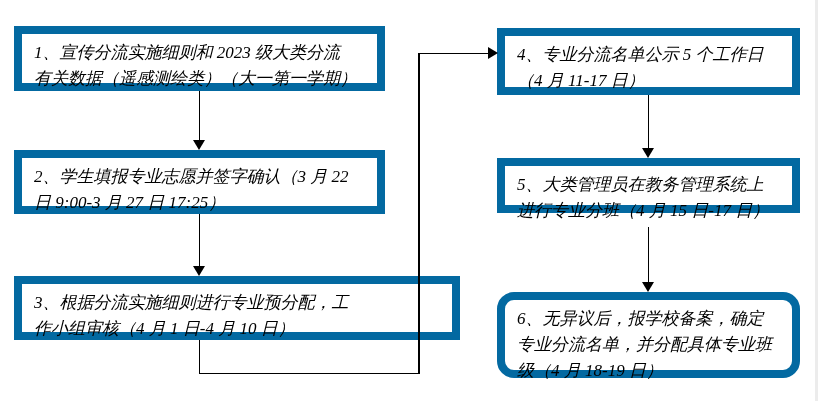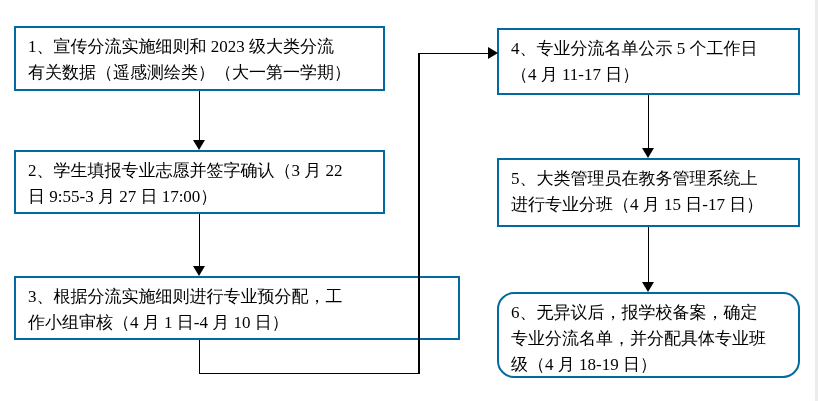--- a/index.html
+++ b/index.html
@@ -11,26 +11,27 @@
   .canvas {
     position: relative;
     width: 818px;
     height: 401px;
     background: #ffffff;
     overflow: hidden;
   }
   .flow-box {
     position: absolute;
     background: #ffffff;
-    border: 2px solid #0369a1;
+    border: 8px solid #0369a1;
     font-size: 17px;
     line-height: 26px;
     color: #000000;
     white-space: pre-line;
     padding: 6px 8px 8px 12px;
+    font-style: italic;
   }
   .seg {
     position: absolute;
     background: #000000;
   }
   .head-down {
     position: absolute;
     width: 0; height: 0;
     border-left: 6.5px solid transparent;
     border-right: 6.5px solid transparent;
@@ -52,29 +53,29 @@
 </style>
 </head>
 <body>
 
 <div class="canvas">
 
   <div class="flow-box" style="left:14px; top:26px; width:371px; height:65px;">1、宣传分流实施细则和 2023 级大类分流
 有关数据（遥感测绘类）（大一第一学期）</div>
 
   <div class="flow-box" style="left:14px; top:150px; width:371px; height:64px;">2、学生填报专业志愿并签字确认（3 月 22
-日 9:55-3 月 27 日 17:00）</div>
+日 9:00-3 月 27 日 17:25）</div>
 
   <div class="flow-box" style="left:14px; top:276px; width:446px; height:64px;">3、根据分流实施细则进行专业预分配，工
 作小组审核（4 月 1 日-4 月 10 日）</div>
 
   <div class="flow-box" style="left:497px; top:28px; width:303px; height:67px;">4、专业分流名单公示 5 个工作日
 （4 月 11-17 日）</div>
 
-  <div class="flow-box" style="left:497px; top:158px; width:303px; height:69px;">5、大类管理员在教务管理系统上
+  <div class="flow-box" style="left:497px; top:158px; width:303px; height:55px;">5、大类管理员在教务管理系统上
 进行专业分班（4 月 15 日-17 日）</div>
 
   <div class="flow-box" style="left:497px; top:292px; width:303px; height:86px;border-radius:17px;">6、无异议后，报学校备案，确定
 专业分流名单，并分配具体专业班
 级（4 月 18-19 日）</div>
 
   <div class="seg" style="left:198.5px; top:91px; width:1.5px; height:50px;"></div>
   <div class="head-down" style="left:192.5px; top:140px;"></div>
 
   <div class="seg" style="left:198.5px; top:214px; width:1.5px; height:53px;"></div>

